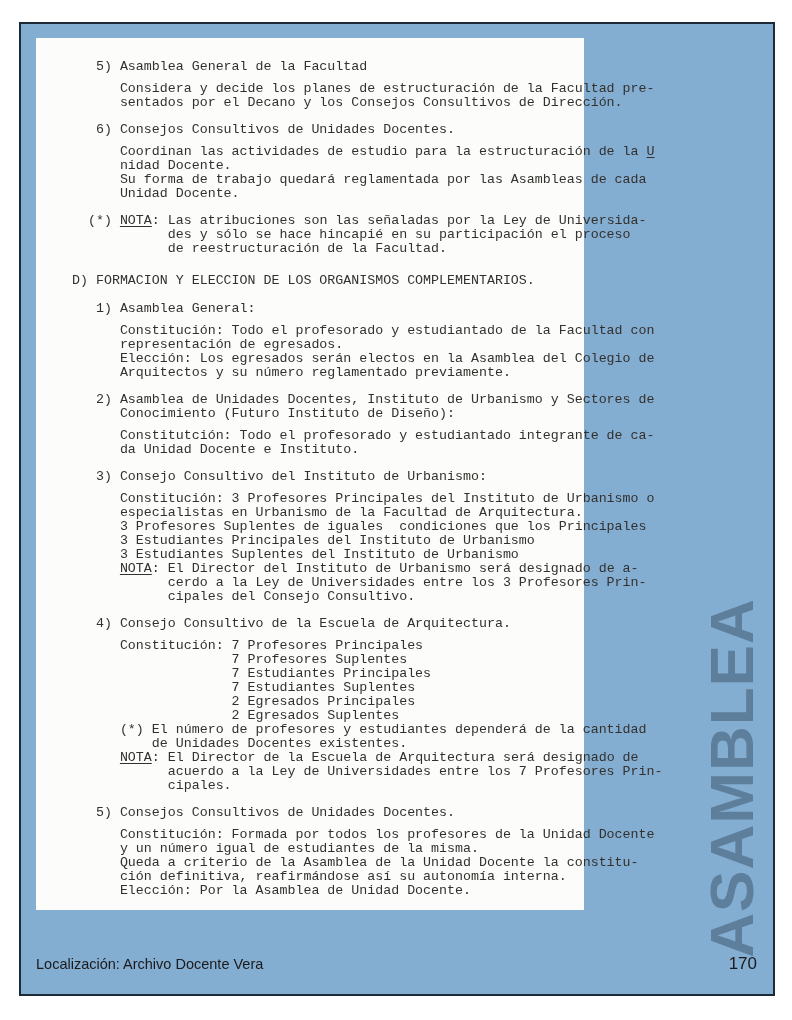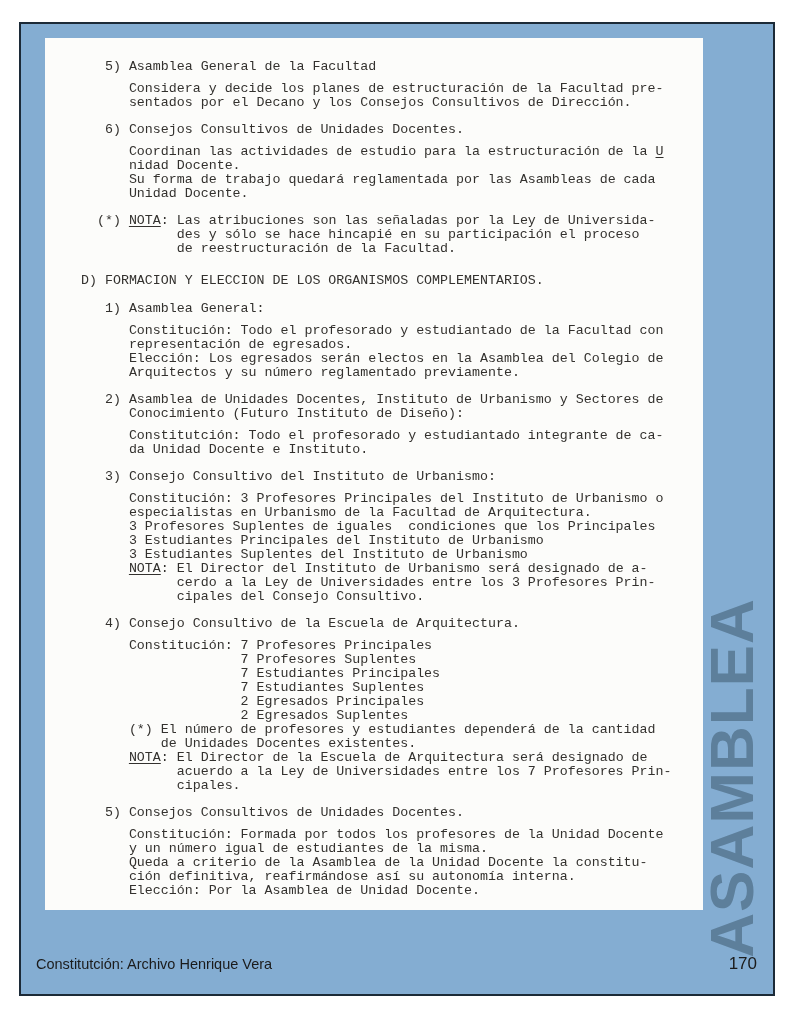--- a/index.html
+++ b/index.html
@@ -21,22 +21,22 @@
   }
   .frame{
     position:absolute;
     left:19px;top:22px;
     width:756px;height:974px;
     background:var(--blue);
     border:2px solid var(--border);
   }
   .scan-page{
     position:absolute;
-    left:24px;top:14px;
-    width:658px;height:872px;
+    left:15px;top:14px;
+    width:548px;height:872px;
     background:var(--paper);
   }
   .typewriter{
     padding:22px 0 0 36px;
     font-family:"Liberation Mono",monospace;
     font-size:13.3px;
     line-height:14px;
     color:var(--ink);
     white-space:pre;
   }
@@ -71,17 +71,17 @@
 </head>
 <body>
 
 <div class="canvas">
   <div class="frame">
     <div class="scan-page">
       <div class="typewriter"><div class="block" style="margin-top: 0px;"><div class="tline"><span>   5) Asamblea General de la Facultad</span></div></div><div class="block" style="margin-top: 8px;"><div class="tline"><span>      Considera y decide los planes de estructuración de la Facultad pre-</span></div><div class="tline"><span>      sentados por el Decano y los Consejos Consultivos de Dirección.</span></div></div><div class="block" style="margin-top: 13px;"><div class="tline"><span>   6) Consejos Consultivos de Unidades Docentes.</span></div></div><div class="block" style="margin-top: 8px;"><div class="tline"><span>      Coordinan las actividades de estudio para la estructuración de la </span><span class="ul">U</span></div><div class="tline"><span>      nidad Docente.</span></div><div class="tline"><span>      Su forma de trabajo quedará reglamentada por las Asambleas de cada</span></div><div class="tline"><span>      Unidad Docente.</span></div></div><div class="block" style="margin-top: 13px;"><div class="tline"><span>  (*) </span><span class="ul">NOTA</span><span>: Las atribuciones son las señaladas por la Ley de Universida-</span></div><div class="tline"><span>            des y sólo se hace hincapié en su participación el proceso</span></div><div class="tline"><span>            de reestructuración de la Facultad.</span></div></div><div class="block" style="margin-top: 18px;"><div class="tline"><span>D) FORMACION Y ELECCION DE LOS ORGANISMOS COMPLEMENTARIOS.</span></div></div><div class="block" style="margin-top: 14px;"><div class="tline"><span>   1) Asamblea General:</span></div></div><div class="block" style="margin-top: 8px;"><div class="tline"><span>      Constitución: Todo el profesorado y estudiantado de la Facultad con</span></div><div class="tline"><span>      representación de egresados.</span></div><div class="tline"><span>      Elección: Los egresados serán electos en la Asamblea del Colegio de</span></div><div class="tline"><span>      Arquitectos y su número reglamentado previamente.</span></div></div><div class="block" style="margin-top: 13px;"><div class="tline"><span>   2) Asamblea de Unidades Docentes, Instituto de Urbanismo y Sectores de</span></div><div class="tline"><span>      Conocimiento (Futuro Instituto de Diseño):</span></div></div><div class="block" style="margin-top: 8px;"><div class="tline"><span>      Constitutción: Todo el profesorado y estudiantado integrante de ca-</span></div><div class="tline"><span>      da Unidad Docente e Instituto.</span></div></div><div class="block" style="margin-top: 13px;"><div class="tline"><span>   3) Consejo Consultivo del Instituto de Urbanismo:</span></div></div><div class="block" style="margin-top: 8px;"><div class="tline"><span>      Constitución: 3 Profesores Principales del Instituto de Urbanismo o</span></div><div class="tline"><span>      especialistas en Urbanismo de la Facultad de Arquitectura.</span></div><div class="tline"><span>      3 Profesores Suplentes de iguales  condiciones que los Principales</span></div><div class="tline"><span>      3 Estudiantes Principales del Instituto de Urbanismo</span></div><div class="tline"><span>      3 Estudiantes Suplentes del Instituto de Urbanismo</span></div><div class="tline"><span>      </span><span class="ul">NOTA</span><span>: El Director del Instituto de Urbanismo será designado de a-</span></div><div class="tline"><span>            cerdo a la Ley de Universidades entre los 3 Profesores Prin-</span></div><div class="tline"><span>            cipales del Consejo Consultivo.</span></div></div><div class="block" style="margin-top: 13px;"><div class="tline"><span>   4) Consejo Consultivo de la Escuela de Arquitectura.</span></div></div><div class="block" style="margin-top: 8px;"><div class="tline"><span>      Constitución: 7 Profesores Principales</span></div><div class="tline"><span>                    7 Profesores Suplentes</span></div><div class="tline"><span>                    7 Estudiantes Principales</span></div><div class="tline"><span>                    7 Estudiantes Suplentes</span></div><div class="tline"><span>                    2 Egresados Principales</span></div><div class="tline"><span>                    2 Egresados Suplentes</span></div><div class="tline"><span>      (*) El número de profesores y estudiantes dependerá de la cantidad</span></div><div class="tline"><span>          de Unidades Docentes existentes.</span></div><div class="tline"><span>      </span><span class="ul">NOTA</span><span>: El Director de la Escuela de Arquitectura será designado de</span></div><div class="tline"><span>            acuerdo a la Ley de Universidades entre los 7 Profesores Prin-</span></div><div class="tline"><span>            cipales.</span></div></div><div class="block" style="margin-top: 13px;"><div class="tline"><span>   5) Consejos Consultivos de Unidades Docentes.</span></div></div><div class="block" style="margin-top: 8px;"><div class="tline"><span>      Constitución: Formada por todos los profesores de la Unidad Docente</span></div><div class="tline"><span>      y un número igual de estudiantes de la misma.</span></div><div class="tline"><span>      Queda a criterio de la Asamblea de la Unidad Docente la constitu-</span></div><div class="tline"><span>      ción definitiva, reafirmándose así su autonomía interna.</span></div><div class="tline"><span>      Elección: Por la Asamblea de Unidad Docente.</span></div></div></div>
     </div>
     <div class="side-label">ASAMBLEA</div>
     <div class="footer-row">
-      <span class="footer-location">Constitutción: Archivo Henrique Vera</span>
+      <span class="footer-location">Localización: Archivo Docente Vera</span>
       <span class="footer-pagenum">170</span>
     </div>
   </div>
 </div>
 
 </body></html>

